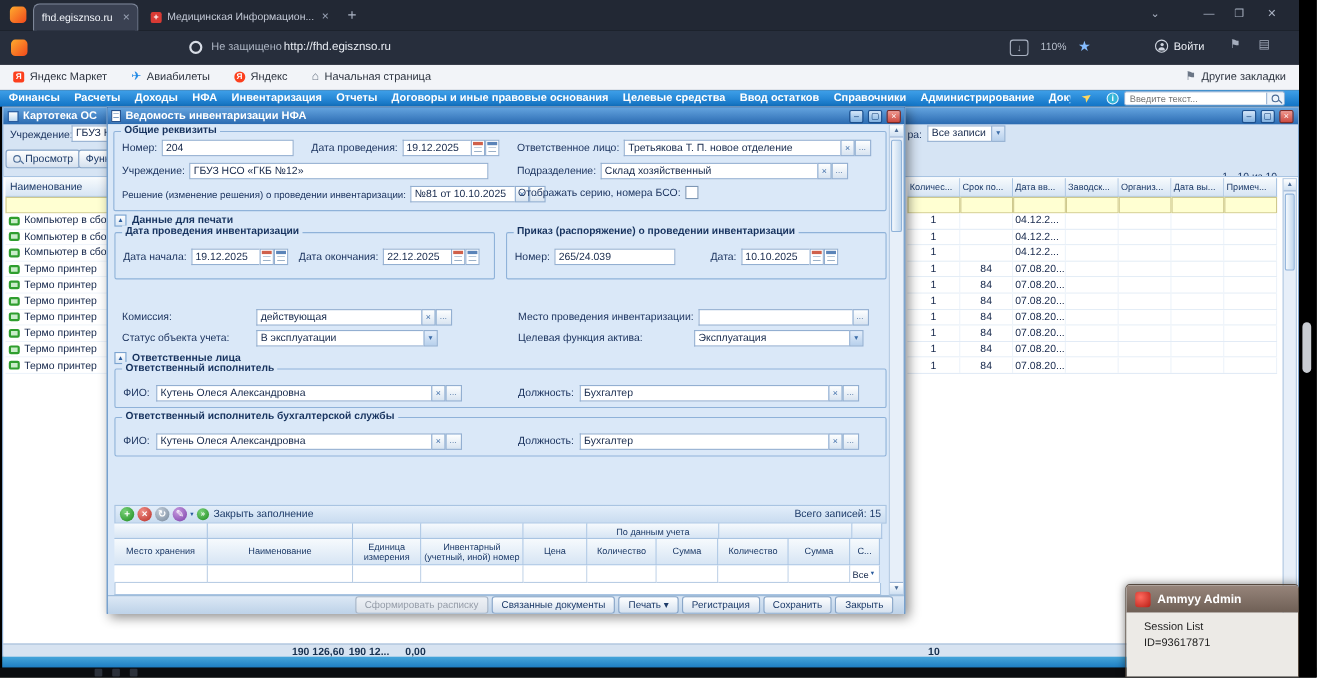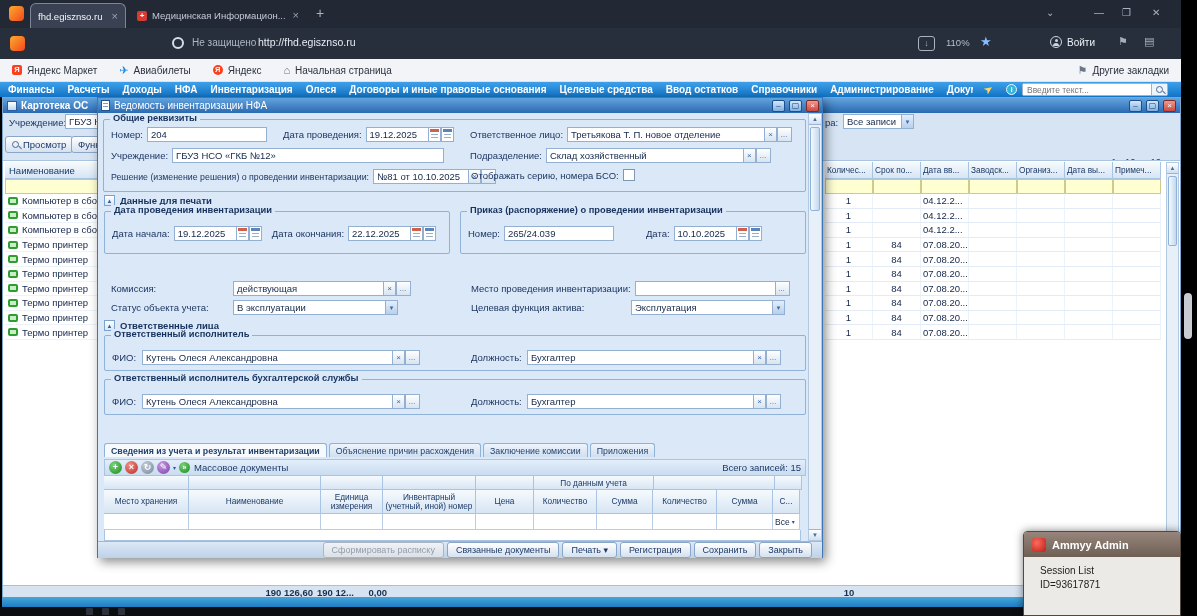--- a/index.html
+++ b/index.html
@@ -76,21 +76,21 @@
 .win-btn.close{background:linear-gradient(#f0988f,#cc4a41);border-color:#7e2a24;color:#fff;}
 .btn{background:linear-gradient(#ffffff,#d5e1ef);border:1px solid #89a6c8;border-radius:3px;font-size:9px;color:#1c3a68;padding:0 8px;height:16px;white-space:nowrap;}
 .btn.disabled{color:#959ca8;background:linear-gradient(#eff2f6,#dbe1e9);border-color:#a9b6c6;}
 .btn.sm{height:17px;display:flex;align-items:center;gap:4px;padding:0 6px;font-size:9.5px;}
 
 
 .modal{border:1px solid #3e77b5;box-shadow:3px 4px 10px rgba(0,0,0,.45);background:#dae8f8;z-index:10;}
 .mtitle{height:15px;display:flex;align-items:center;gap:4px;padding:0 3px;}
 .doc-ico{width:9px;height:11px;background:#fff;border:1px solid #25538f;position:relative;flex:0 0 auto;}
 .doc-ico::after{content:"";position:absolute;top:2px;left:1px;right:1px;bottom:1px;background:repeating-linear-gradient(to bottom,#7d9cc2 0 1px,transparent 1px 3px);}
-.mtitle-text{color:#fff;font-weight:normal;font-size:10px;flex:1;white-space:nowrap;overflow:hidden;}
+.mtitle-text{color:#fff;font-weight:bold;font-size:10px;flex:1;white-space:nowrap;overflow:hidden;}
 .mbody{position:absolute;left:0;top:15px;width:724px;height:445px;background:#dae8f8;overflow:hidden;}
 .mtabs{display:flex;align-items:flex-end;gap:2px;height:17px;}
 .mtab{border:1px solid #8fb2d9;border-bottom:none;border-radius:3px 3px 0 0;background:linear-gradient(#eef4fb,#cfdff1);padding:2px 6px 1px;font-size:8.8px;color:#25426f;white-space:nowrap;}
 .mtab.active{background:#f6fafd;font-weight:bold;}
 .mtoolbar{background:linear-gradient(#e3eefa,#c9dcf0);border:1px solid #a9c4e2;display:flex;align-items:center;gap:3px;padding:0 4px;}
 .cico{width:13px;height:13px;border-radius:50%;color:#fff;font-size:9px;font-weight:bold;display:flex;align-items:center;justify-content:center;flex:0 0 auto;line-height:1;}
 .cico.green{background:radial-gradient(circle at 35% 30%,#79d279,#1d8a1d);}
 .cico.red{background:radial-gradient(circle at 35% 30%,#f08f88,#b92b22);}
 .cico.gray{background:radial-gradient(circle at 35% 30%,#c2cdd9,#76879b);}
 .cico.purple{background:radial-gradient(circle at 35% 30%,#c79ae0,#7b3fa8);}
@@ -204,21 +204,21 @@
     </div>
   </div>
 
   <div class="abs appmenu" style="left:0;top:82px;width:1181px;height:15px;">
     <div class="menu-row">
         <span class="menu-item">Финансы</span>
         <span class="menu-item">Расчеты</span>
         <span class="menu-item">Доходы</span>
         <span class="menu-item">НФА</span>
         <span class="menu-item">Инвентаризация</span>
-        <span class="menu-item">Олеся</span>
+        <span class="menu-item">Отчеты</span>
         <span class="menu-item">Договоры и иные правовые основания</span>
         <span class="menu-item">Целевые средства</span>
         <span class="menu-item">Ввод остатков</span>
         <span class="menu-item">Справочники</span>
         <span class="menu-item">Администрирование</span>
         <span class="menu-item">Документооборот</span>
       </div>
     <span class="abs pointer-ico" style="left:984px;top:2px;">➤</span>
     <span class="abs info-ico" style="left:1006px;top:2px;">i</span>
     <div class="abs searchbox" style="left:1022px;top:1px;width:146px;">
@@ -585,36 +585,30 @@
       </div>
       <div class="abs field" style="left:373px;top:281px;">
         <span class="lbl" style="min-width:52px;">Должность:</span>
         <div class="joined">
           <div class="tf" style="width:226px;">Бухгалтер</div>
           <span class="sq-btn">×</span>
           <span class="sq-btn dots">…</span>
         </div>
       </div>
 
-      <div class="abs mtabs" style="left:6px;top:327px;width:702px;">
-          <span class="mtab active">Сведения из учета и результат инвентаризации</span>
-          <span class="mtab">Объяснение причин расхождения</span>
-          <span class="mtab">Заключение комиссии</span>
-          <span class="mtab">Приложения</span>
-        </div>
 
       <div class="abs mtoolbar" style="left:6px;top:346px;width:702px;height:17px;">
         <span class="cico green">+</span>
         <span class="cico red">×</span>
         <span class="cico gray">↻</span>
         <span class="cico purple">✎</span>
         <span class="ddmini">▾</span>
         <div class="massfill">
           <span class="cico green" style="width:11px;height:11px;font-size:7px;">»</span>
-          <span>Массовое документы</span>
+          <span>Закрыть заполнение</span>
         </div>
         <span class="count-lbl">Всего записей: 15</span>
       </div>
 
       <div class="abs grow" style="left:6px;top:363px;height:14px;">
           <div class="gh" style="width: 85px;"></div>
           <div class="gh" style="width: 132px;"></div>
           <div class="gh" style="width: 62px;"></div>
           <div class="gh" style="width: 93px;"></div>
           <div class="gh" style="width: 58px;"></div>

